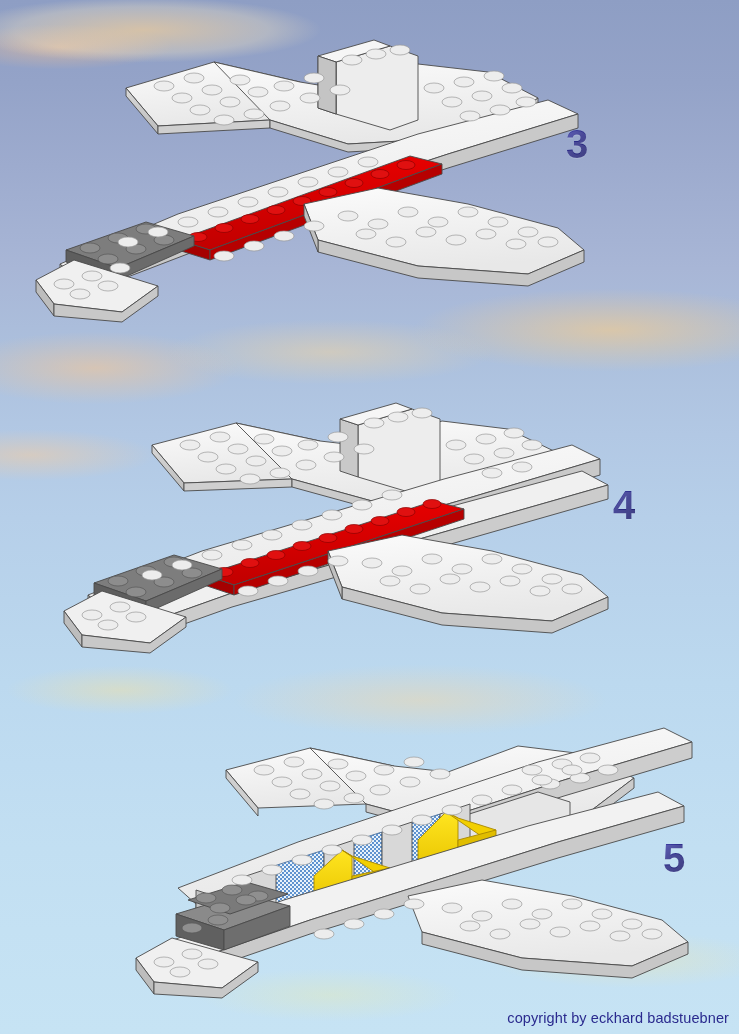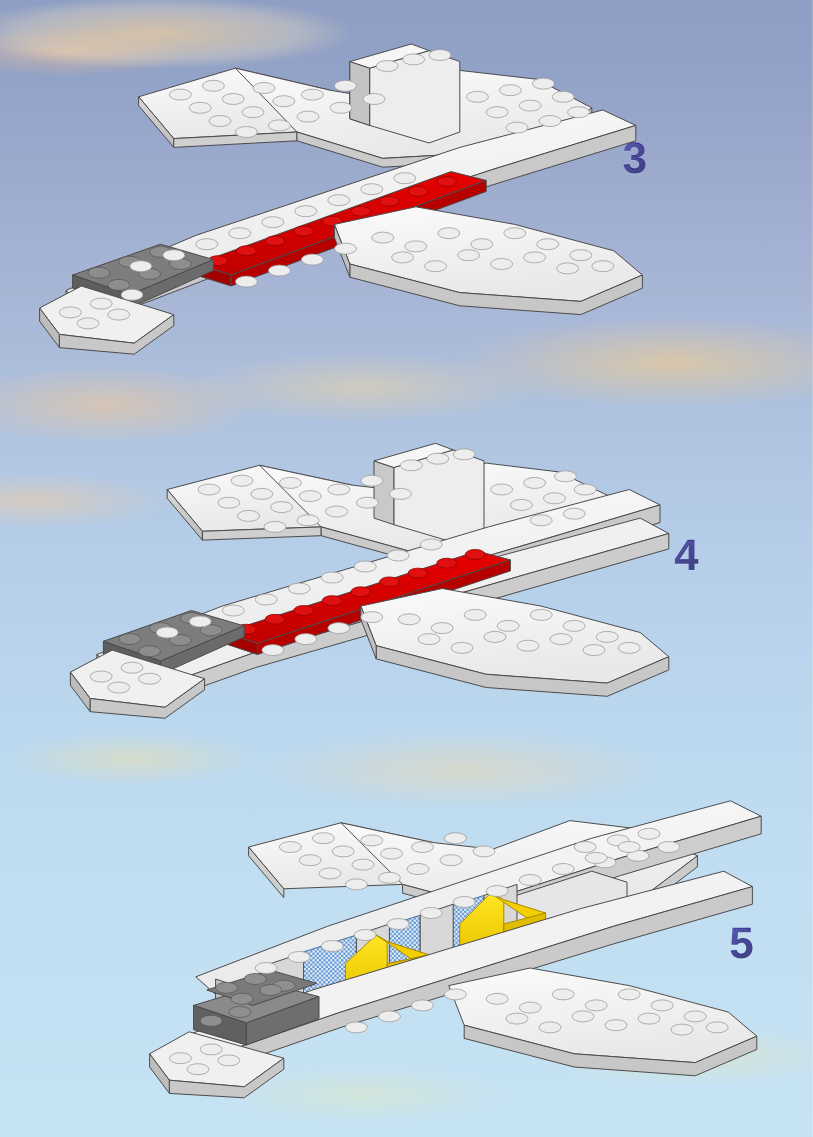--- a/index.html
+++ b/index.html
@@ -549,14 +549,15 @@
           <ellipse cx="206" cy="234" rx="10" ry="5"></ellipse>
             <ellipse cx="236" cy="224" rx="10" ry="5"></ellipse>
           <ellipse cx="266" cy="214" rx="10" ry="5"></ellipse>
             <ellipse cx="296" cy="204" rx="10" ry="5"></ellipse>
         </g>
       </g>
     </svg>
   </div>
   <div class="step-num" style="left:663px; top:836px;">5</div>
 
+  <div id="copyright">copyright by eckhard badstuebner</div>
 
 </div>
 
 </body></html>

